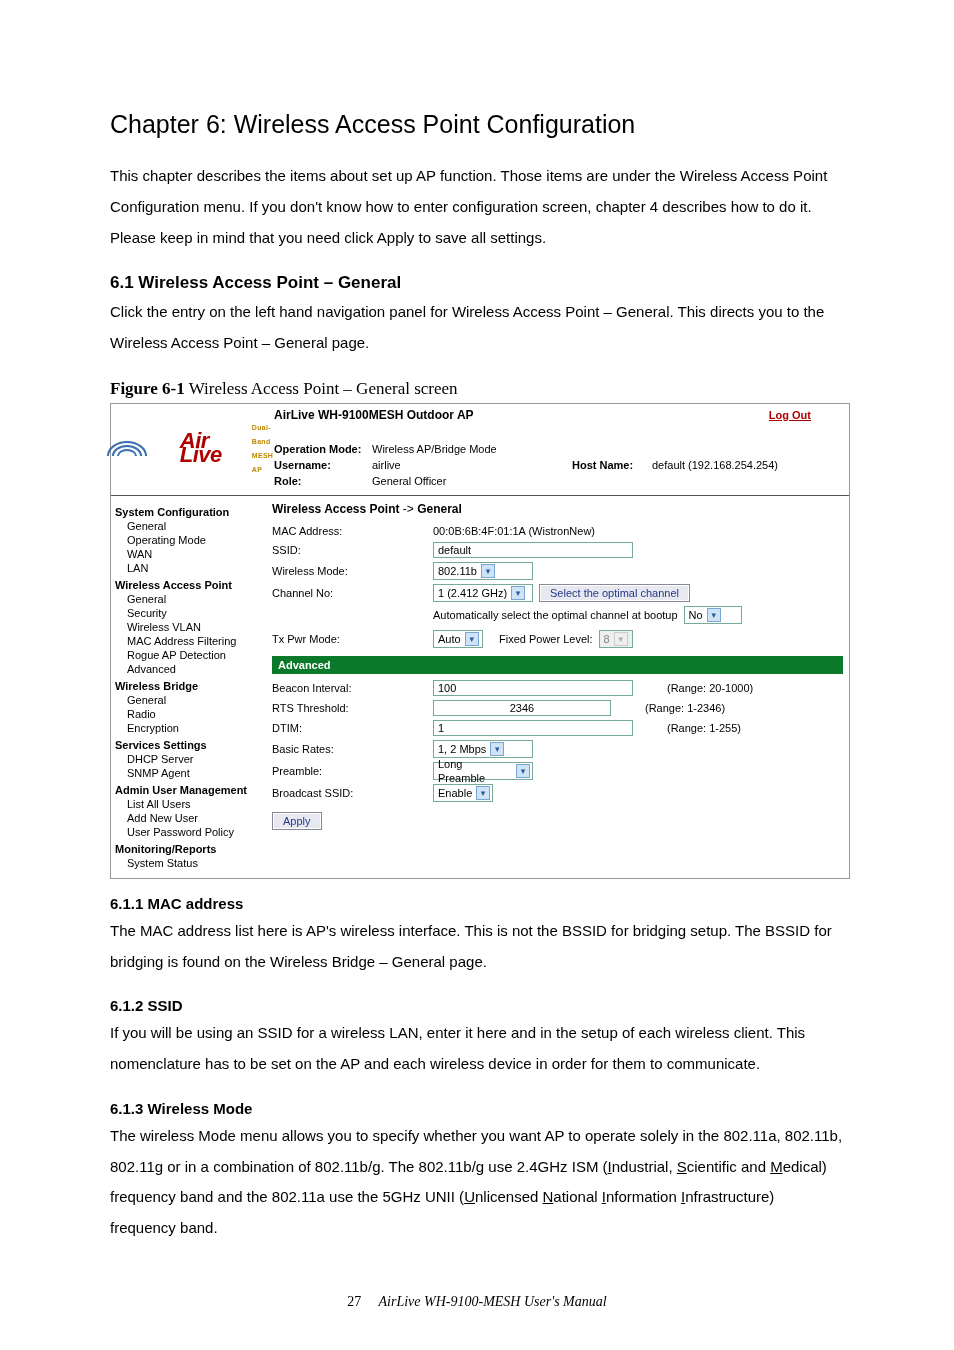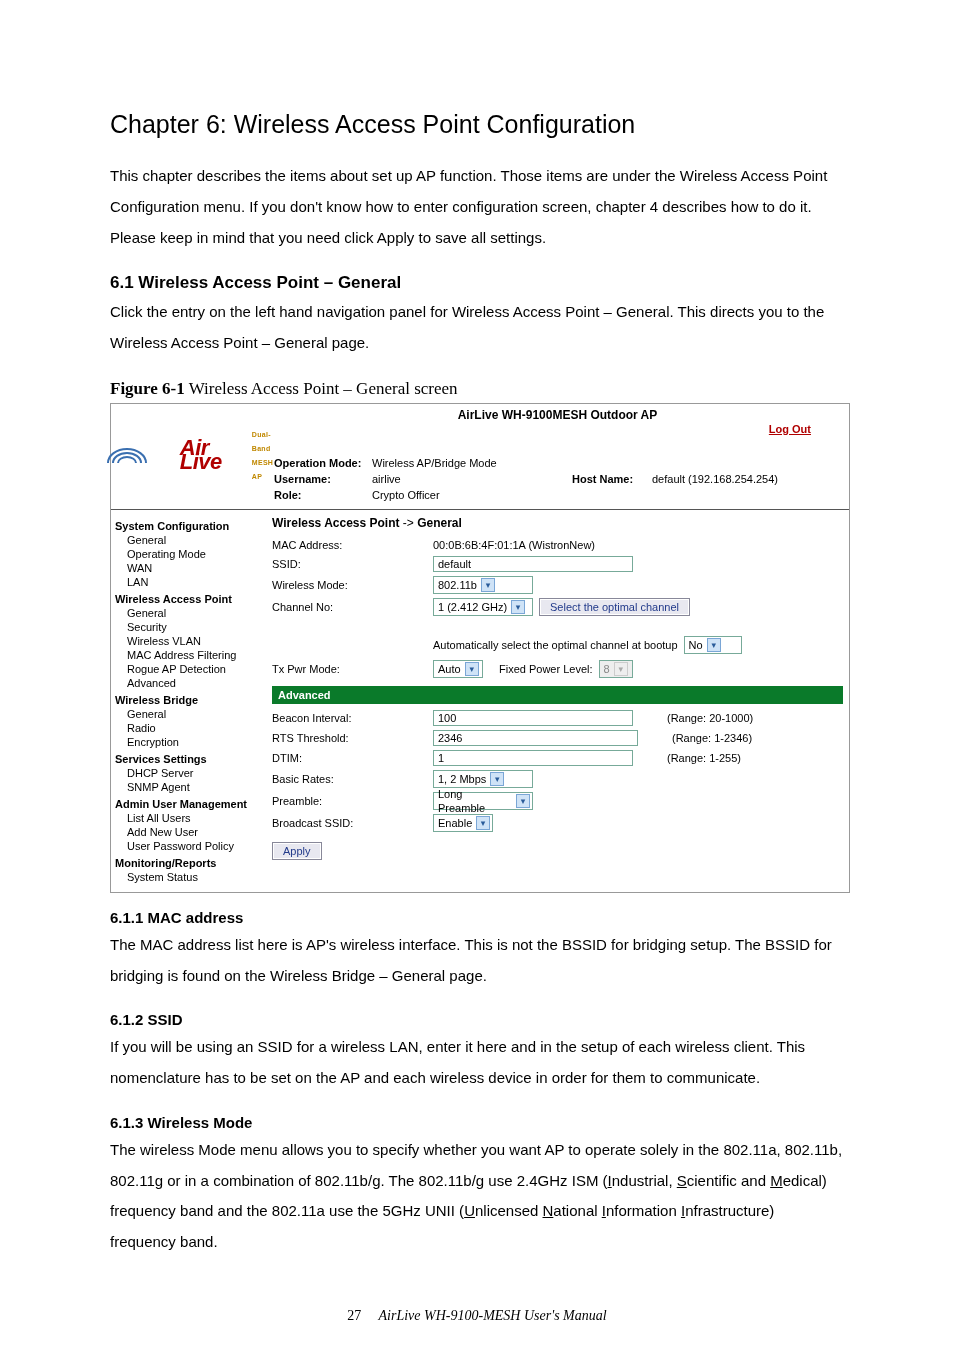--- a/index.html
+++ b/index.html
@@ -87,21 +87,20 @@
     color: #c08800;
     letter-spacing: 0.3px;
   }
   .shot .hdr-right {
     flex: 1;
     padding: 4px 8px 6px 8px;
   }
   .shot .hdr-row1 {
     display: flex;
     align-items: center;
-    flex-direction: column;
   }
   .shot .device-name { font-weight: bold; font-size: 12px; }
   .shot .logout {
     margin-left: auto;
     color: #b00000;
     font-weight: bold;
     text-decoration: underline;
     font-size: 11px;
     cursor: pointer;
     padding-right: 30px;
@@ -144,21 +143,21 @@
     border: 1px solid #889; background: #e8e8f0; color: #223a8a;
     padding: 2px 10px; font-size: 11px; cursor: pointer;
     box-shadow: inset 0 0 0 1px #fff;
   }
   .shot .advanced-bar {
     background: #0a7a2a; color: #fff; font-weight: bold;
     padding: 2px 6px; margin: 6px 0 4px 0; font-size: 11px;
   }
   .shot .range { margin-left: 28px; }
   .shot .sel-disabled { background:#eee; color:#888; }
-  .shot .auto-row { padding-left: 161px; display:flex; align-items:center; gap:6px; margin-top:18px; margin-bottom:4px;}
+  .shot .auto-row { padding-left: 161px; display:flex; align-items:center; gap:6px; margin-top:2px; margin-bottom:4px;}
   .shot .small11 { font-size:11px; }
 </style>
 </head>
 <body>
 
 <div class="page">
   <h1 class="chapter">Chapter 6: Wireless Access Point Configuration</h1>
   <p class="body">This chapter describes the items about set up AP function. Those items are under the Wireless Access Point Configuration menu. If you don't know how to enter configuration screen, chapter 4 describes how to do it. Please keep in mind that you need click Apply to save all settings.</p>
 
   <h2 class="sec">6.1 Wireless Access Point – General</h2>
@@ -195,21 +194,21 @@
                 <td></td>
           </tr>
           <tr>
             <td class="lbl">Username:</td>
             <td style="width:200px">airlive</td>
             <td class="lbl" style="width:80px">Host Name:</td>
             <td>default (192.168.254.254)</td>
           </tr>
           <tr>
             <td class="lbl">Role:</td>
-            <td>Crypto Officer</td>
+            <td>General Officer</td>
             <td></td>
                 <td></td>
           </tr>
         </tbody>
           </table>
       </div>
     </div>
 
     <div class="body-row">
       <div class="nav">
@@ -290,21 +289,21 @@
 
         <div class="advanced-bar">Advanced</div>
 
         <div class="form-row">
           <span class="flab">Beacon Interval:</span>
           <input class="txt" style="width: 200px;" value="100">
           <span class="range">(Range: 20-1000)</span>
         </div>
         <div class="form-row">
           <span class="flab">RTS Threshold:</span>
-          <input class="txt" style="width: 205px;" value="2346">
+          <input class="txt" style="width: 178px; text-align: center;" value="2346">
           <span class="range">(Range: 1-2346)</span>
         </div>
         <div class="form-row">
           <span class="flab">DTIM:</span>
           <input class="txt" style="width: 200px;" value="1">
           <span class="range">(Range: 1-255)</span>
         </div>
         <div class="form-row">
           <span class="flab">Basic Rates:</span>
           <span class="sel" style="width:100px">

